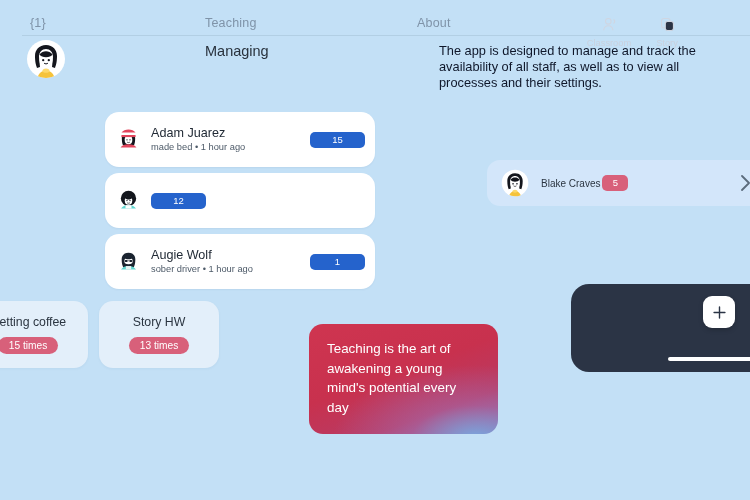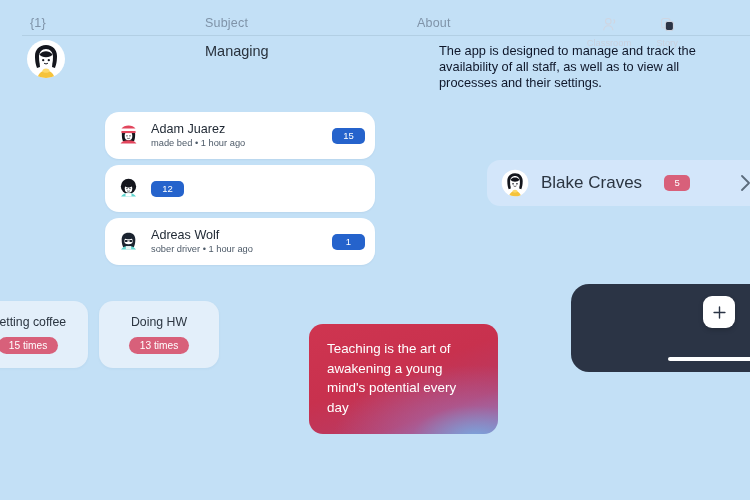--- a/index.html
+++ b/index.html
@@ -75,21 +75,21 @@
     left: 105px;
     top: 112px;
     width: 270px;
   }
   .person-row {
     position: relative;
     display: flex;
     align-items: center;
     background: #ffffff;
     border-radius: 14px;
-    height: 47px;
+    height: 55px;
     padding: 0 10px 0 11px;
     margin-bottom: 6px;
     box-shadow: 0 1px 2px rgba(40,70,110,.06);
   }
   .person-avatar {
     width: 25px;
     height: 25px;
     flex: 0 0 25px;
     margin-right: 10px;
   }
@@ -111,21 +111,21 @@
   .person-badge {
     flex: 0 0 auto;
     background: #2563cc;
     color: #ffffff;
     font-size: 9.5px;
     border-radius: 5px;
     min-width: 19px;
     height: 16px;
     line-height: 16px;
     text-align: center;
-    padding: 0 7px;
+    padding: 0 18px;
   }
 
   
   #blake-card {
     position: absolute;
     left: 487px;
     top: 160px;
     width: 290px;
     height: 46px;
     background: #d3e6fa;
@@ -135,23 +135,23 @@
     padding: 0 14px;
     box-sizing: border-box;
   }
   #blake-avatar {
     width: 28px;
     height: 28px;
     flex: 0 0 28px;
     margin-right: 12px;
   }
   #blake-name {
-    font-size: 17px;
+    font-size: 10px;
     color: #2b3541;
-    margin-right: 22px;
+    margin-right: 2px;
   }
   #blake-badge {
     background: #d8607a;
     color: #fff;
     font-size: 9.5px;
     border-radius: 5px;
     min-width: 18px;
     height: 16px;
     line-height: 16px;
     text-align: center;
@@ -266,21 +266,21 @@
     background: #ffffff;
     border-radius: 3px;
   }
 </style>
 </head>
 <body>
 
 <div id="stage">
 
   <div class="col-header" id="col-index">{1}</div>
-  <div class="col-header" id="col-subject">Subject</div>
+  <div class="col-header" id="col-subject">Teaching</div>
   <div class="col-header" id="col-about">About</div>
   <div id="header-rule"></div>
 
   <div id="header-avatar">
     <svg viewBox="0 0 40 40" width="40" height="40" aria-hidden="true">
       <circle cx="20" cy="20" r="19" fill="#ffffff"></circle>
       <clipPath id="hclip">
           <circle cx="20" cy="20" r="19"></circle>
         </clipPath>
       <g clip-path="url(#hclip)">
@@ -347,21 +347,21 @@
           <path d="M9.8 10.4c1.5-1.6 3.2-2.3 5.2-2.3s3.7.7 5.2 2.3c-1.1 1.2-3 1.8-5.2 1.8s-4.1-.6-5.2-1.8z" fill="#1b2430"></path>
           <rect x="10.6" y="13.2" width="3.3" height="2.3" rx=".7" fill="#1b2430"></rect>
           <rect x="16.1" y="13.2" width="3.3" height="2.3" rx=".7" fill="#1b2430"></rect>
           <path d="M13.9 14.1h2.2" stroke="#1b2430" stroke-width=".7"></path>
           <path d="M10.4 17c0 3 2 5.2 4.6 5.2s4.6-2.2 4.6-5.2c-1.4.9-2.9 1.3-4.6 1.3s-3.2-.4-4.6-1.3z" fill="#1b2430"></path>
           <path d="M6 24.5c1.9-2.8 5.4-4.1 9-4.1s7.1 1.3 9 4.1z" fill="#5fd6cf"></path>
           <path d="M11.8 20.5h6.4v4h-6.4z" fill="#e8f4f4"></path>
         </svg>
       </div>
       <div class="person-text">
-        <div class="person-name">Adreas Wolf</div>
+        <div class="person-name">Augie Wolf</div>
         <div class="person-sub">sober driver • 1 hour ago</div>
       </div>
       <div class="person-badge">1</div>
     </div>
 
   </div>
 
   <div id="blake-card">
     <div id="blake-avatar">
       <svg viewBox="0 0 40 40" width="28" height="28" aria-hidden="true">
@@ -389,21 +389,21 @@
       </svg>
     </div>
   </div>
 
   <div class="activity-card" id="activity-0">
     <div class="activity-label">Getting coffee</div>
     <div class="activity-pill">15 times</div>
   </div>
 
   <div class="activity-card" id="activity-1">
-    <div class="activity-label">Doing HW</div>
+    <div class="activity-label">Story HW</div>
     <div class="activity-pill">13 times</div>
   </div>
 
   <div id="quote-card">
     <div id="quote-text">Teaching is the art of awakening a young mind's potential every day</div>
   </div>
 
   <div id="tabbar"></div>
 
   <div class="tab-item" id="tab-story">

